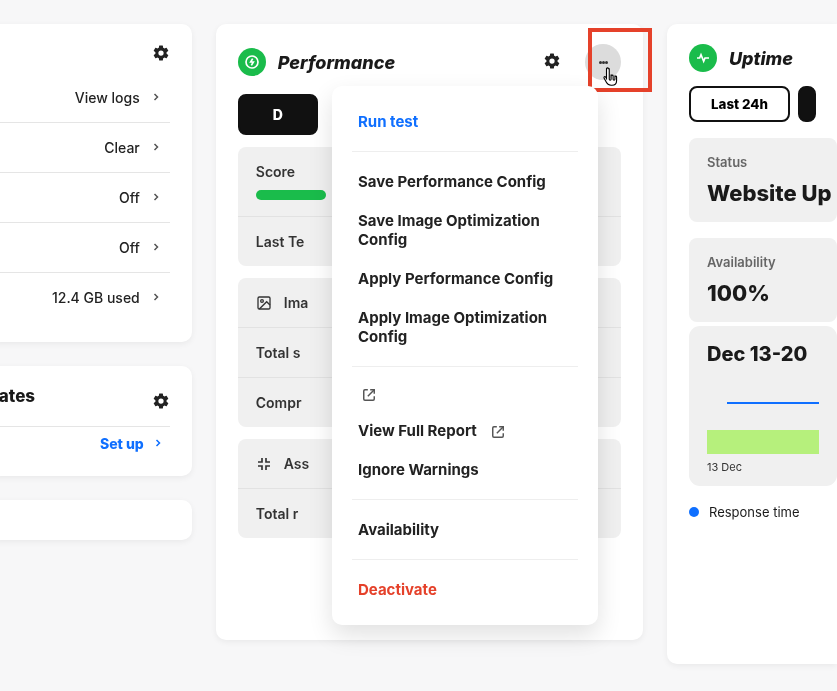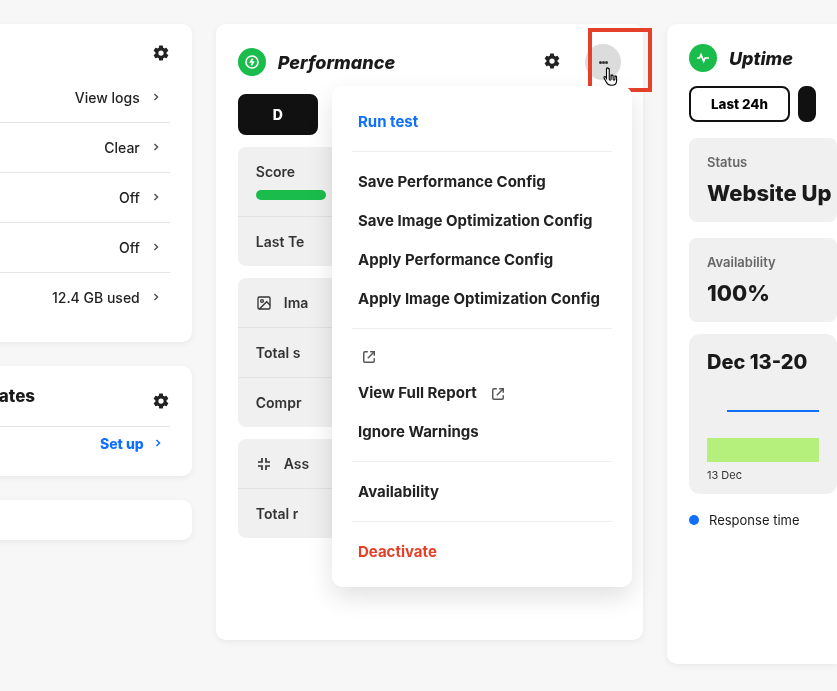--- a/index.html
+++ b/index.html
@@ -74,33 +74,33 @@
   .panel-stack .sub .ico{width:16px;height:16px;color:#333;}
   
   .btn-group{display:flex;gap:8px;align-items:center;margin-top:4px;}
   .pill{
     background:#fff;border:2px solid #111;border-radius:8px;font-weight:800;padding:8px 20px;cursor:pointer;
   }
   .pill.dark{background:#111;color:#fff;width:18px;padding:8px 4px;}
   .stat-block{background:var(--panel);border-radius:8px;padding:16px 18px;margin-top:16px;}
   .stat-block .lbl{color:var(--muted);font-weight:600;font-size:13px;margin-bottom:10px;}
   .stat-block .val{font-weight:800;font-size:22px;}
-  .chart-block{background:var(--panel);border-radius:11px;padding:16px 18px;margin-top:12px;}
+  .chart-block{background:var(--panel);border-radius:11px;padding:16px 18px;margin-top:4px;}
   .chart-title{font-weight:800;font-size:20px;margin-bottom:14px;}
   .chart-area{position:relative;height:90px;}
   .resp-line{position:absolute;left:20px;right:0;top:22px;height:2px;background:var(--blue);}
   .uptime-band{position:absolute;left:0;right:0;top:50px;height:24px;background:var(--lightgreen);}
   .tick{position:absolute;top:80px;left:0;font-size:11px;color:#333;}
   .legend{display:flex;align-items:center;gap:10px;margin-top:18px;font-size:13px;}
   .legend .dot{width:10px;height:10px;border-radius:50%;}
   .legend .dot.blue{background:var(--blue);}
   
   .menu{
     position:absolute;z-index:50;background:#fff;border-radius:10px;box-shadow:var(--shadow);
-    width:300px;padding:16px 0;
+    width:266px;padding:16px 0;
   }
   .menu .item{
     padding:10px 26px;color:#222;font-weight:700;font-size:15px;display:flex;align-items:center;gap:10px;cursor:pointer;
   }
   .menu .item.primary{color:var(--blue);}
   .menu .item.danger{color:var(--red);}
   .menu hr{border:none;border-top:1px solid #eee;margin:10px 20px;}
   .ext{width:14px;height:14px;color:#555;margin-left:4px;}
   .lates-title{font-size:17px;font-weight:800;margin:0 0 12px 0;}
   .setup-row{display:flex;justify-content:flex-end;align-items:center;gap:8px;color:var(--blue);font-weight:800;cursor:pointer;padding:8px 6px 4px 0;}

